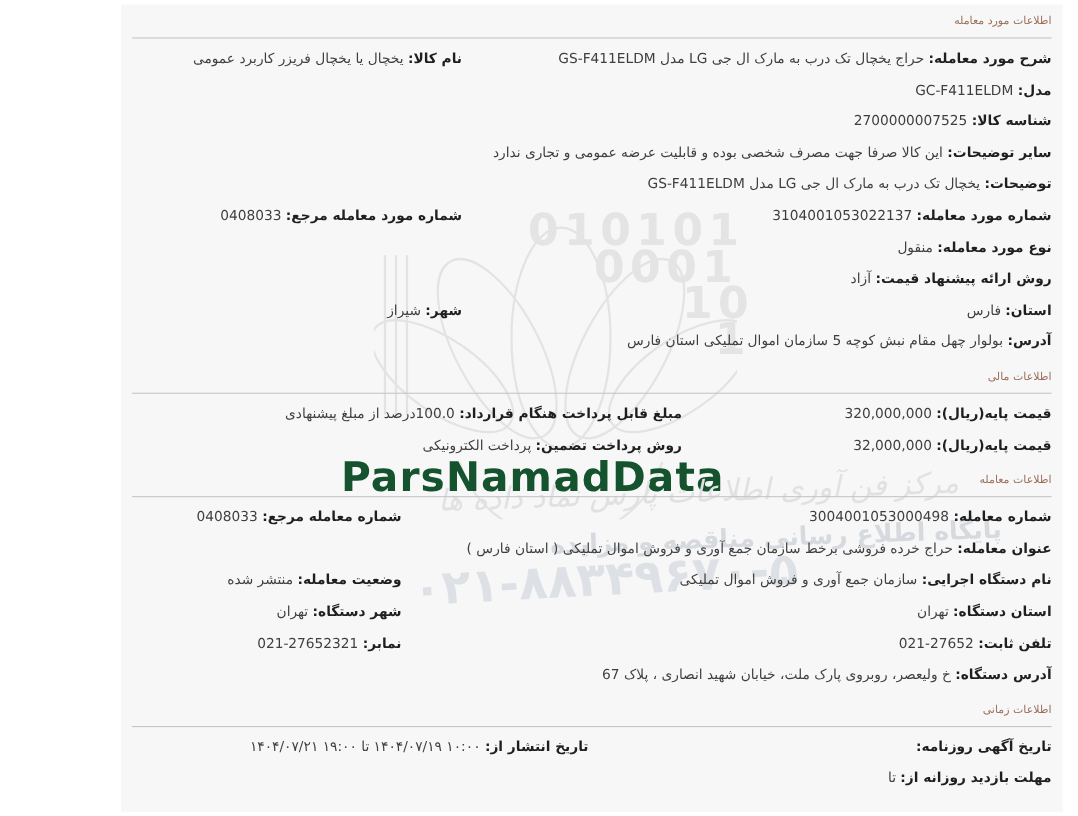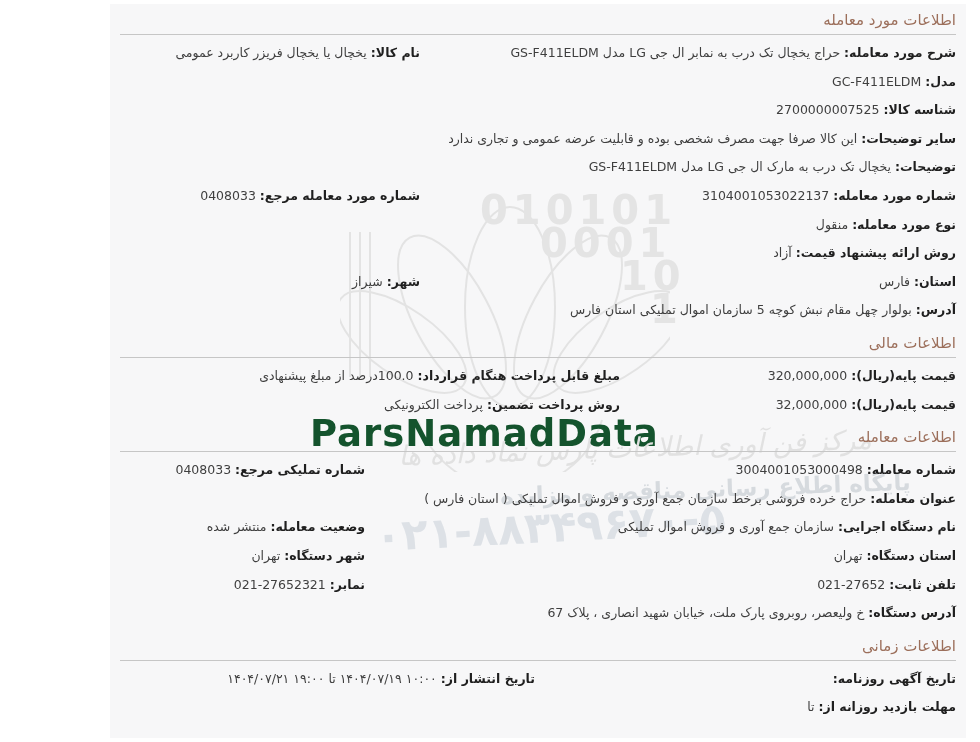--- a/index.html
+++ b/index.html
@@ -27,21 +27,21 @@
     font-style:italic; font-size:27px; color:#e1e1e1; transform:rotate(-2deg); white-space:nowrap; }
   .wm-portal { position:absolute; left:390px; top:472px; font-weight:bold; font-size:23px;
     color:#d6dade; transform:rotate(-2deg); white-space:nowrap; }
   .wm-phone { position:absolute; left:265px; top:498px; direction:ltr; font-weight:bold;
     font-size:43px; letter-spacing:6px; color:#dde1e6; transform:rotate(-3deg); white-space:nowrap; }
   .wm-logo { position:absolute; left:230px; top:188px; }
 
   
   .sec { position:relative; z-index:1; }
   .sec + .sec { margin-top:6px; }
-  .sec-title { color:#9c6f5b; height:24px; line-height:24px; font-size:15px; }
+  .sec-title { color:#9c6f5b; height:24px; line-height:24px; font-size:10px; }
   .sec-hr { border:0; border-top:1px solid #c6c6c6; height:0; margin:2px 0 4px 0; }
 
   .row { display:flex; align-items:center; height:28.6px; line-height:28.6px; white-space:nowrap; }
   .cell { overflow:visible; }
   .cell-r { flex:1 1 auto; }
   .cell-l { flex:0 0 auto; }
   .sec-item .cell-l { width:300px; }
   .sec-fin  .cell-l { width:500px;text-align:right; }
   .sec-deal .cell-l { width:245px; }
   .sec-time .cell-l { width:415px; }
@@ -79,21 +79,21 @@
       <div class="wm-phone">۰۲۱-۸۸۳۴۹۶۷۰-۵</div>
     </div>
 
     <div class="sec sec-item">
       <div class="sec-title">اطلاعات مورد معامله</div>
       <hr class="sec-hr">
 
       <div class="row">
         <div class="cell cell-r">
           <span class="lbl">شرح مورد معامله:</span>
-          <span class="val">حراج یخچال تک درب به نمابر ال جی LG مدل GS-F411ELDM</span>
+          <span class="val">حراج یخچال تک درب به مارک ال جی LG مدل GS-F411ELDM</span>
         </div>
         <div class="cell cell-l">
           <span class="lbl">نام کالا:</span>
           <span class="val">یخچال یا یخچال فریزر کاربرد عمومی</span>
         </div>
       </div>
 
       <div class="row">
         <div class="cell cell-r">
           <span class="lbl">مدل:</span>
@@ -196,21 +196,21 @@
     <div class="sec sec-deal">
       <div class="sec-title">اطلاعات معامله</div>
       <hr class="sec-hr">
 
       <div class="row">
         <div class="cell cell-r">
           <span class="lbl">شماره معامله:</span>
           <span class="val">3004001053000498</span>
         </div>
         <div class="cell cell-l">
-          <span class="lbl">شماره تملیکی مرجع:</span>
+          <span class="lbl">شماره معامله مرجع:</span>
           <span class="val">0408033</span>
         </div>
       </div>
 
       <div class="row">
         <div class="cell cell-r">
           <span class="lbl">عنوان معامله:</span>
           <span class="val">حراج خرده فروشی برخط سازمان جمع آوری و فروش اموال تملیکی ( استان فارس )</span>
         </div>
       </div>

